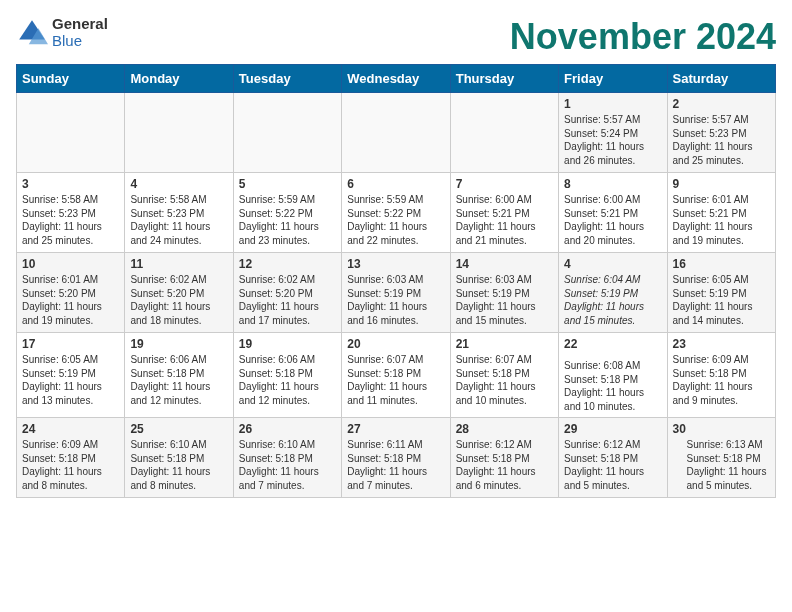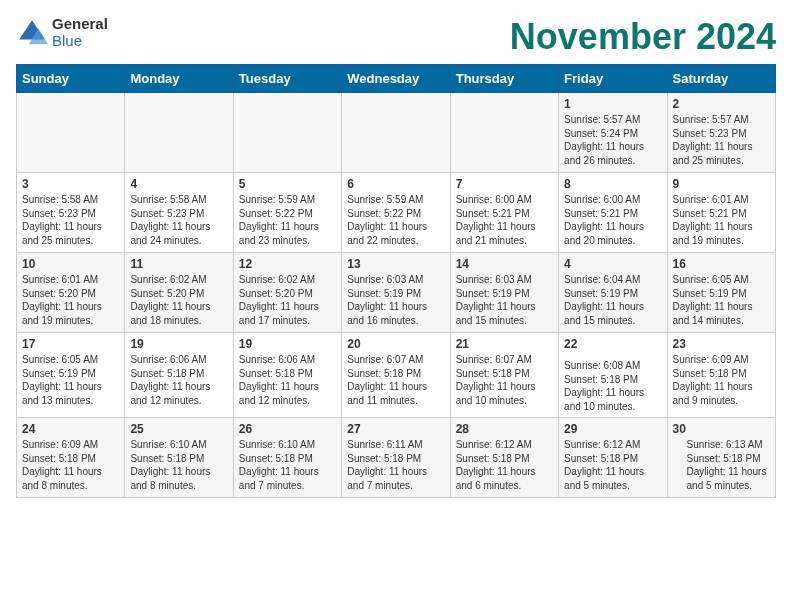--- a/index.html
+++ b/index.html
@@ -217,21 +217,21 @@
 Daylight: 11 hours and 16 minutes.</div>
         </td>
         <td>
           <span class="day-number">14</span>
           <div class="day-info" style="white-space: pre-line;">Sunrise: 6:03 AM
 Sunset: 5:19 PM
 Daylight: 11 hours and 15 minutes.</div>
         </td>
         <td>
           <span class="day-number">4</span>
-          <div class="day-info" style="white-space: pre-line;">Sunrise: 6:04 AM
+          <div class="day-info" style="white-space: pre-line; font-style: italic;">Sunrise: 6:04 AM
 Sunset: 5:19 PM
 Daylight: 11 hours and 15 minutes.</div>
         </td>
         <td>
           <span class="day-number">16</span>
           <div class="day-info" style="white-space: pre-line;">Sunrise: 6:05 AM
 Sunset: 5:19 PM
 Daylight: 11 hours and 14 minutes.</div>
         </td>
       </tr>

